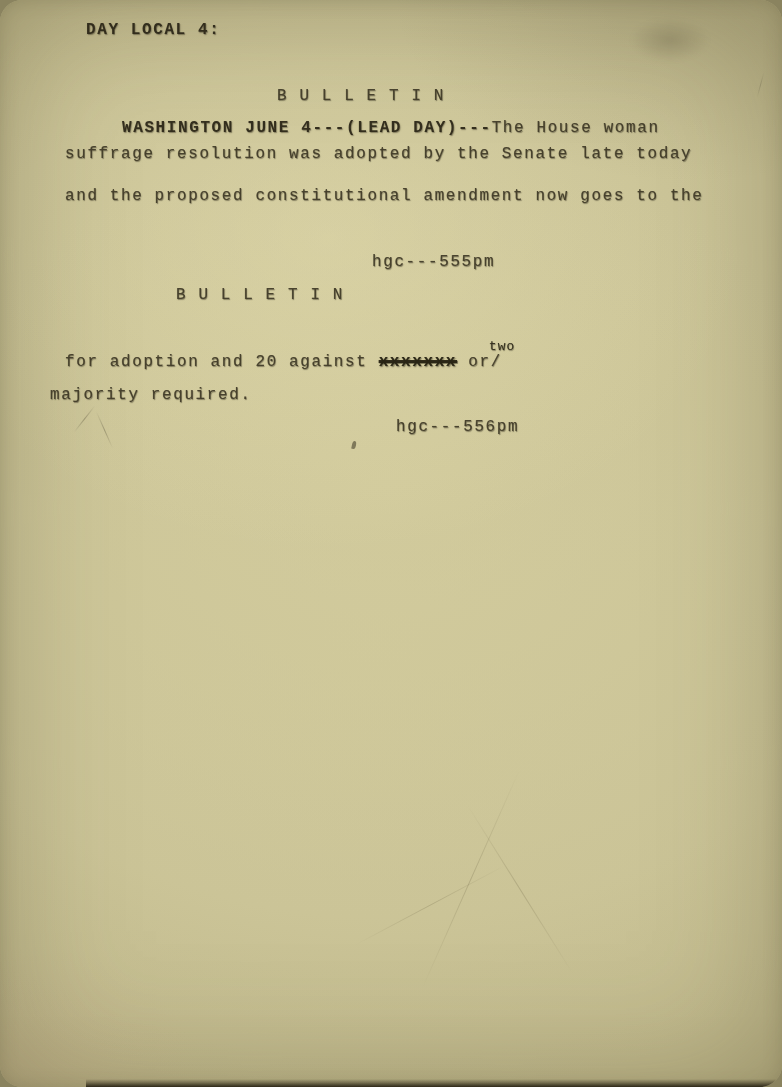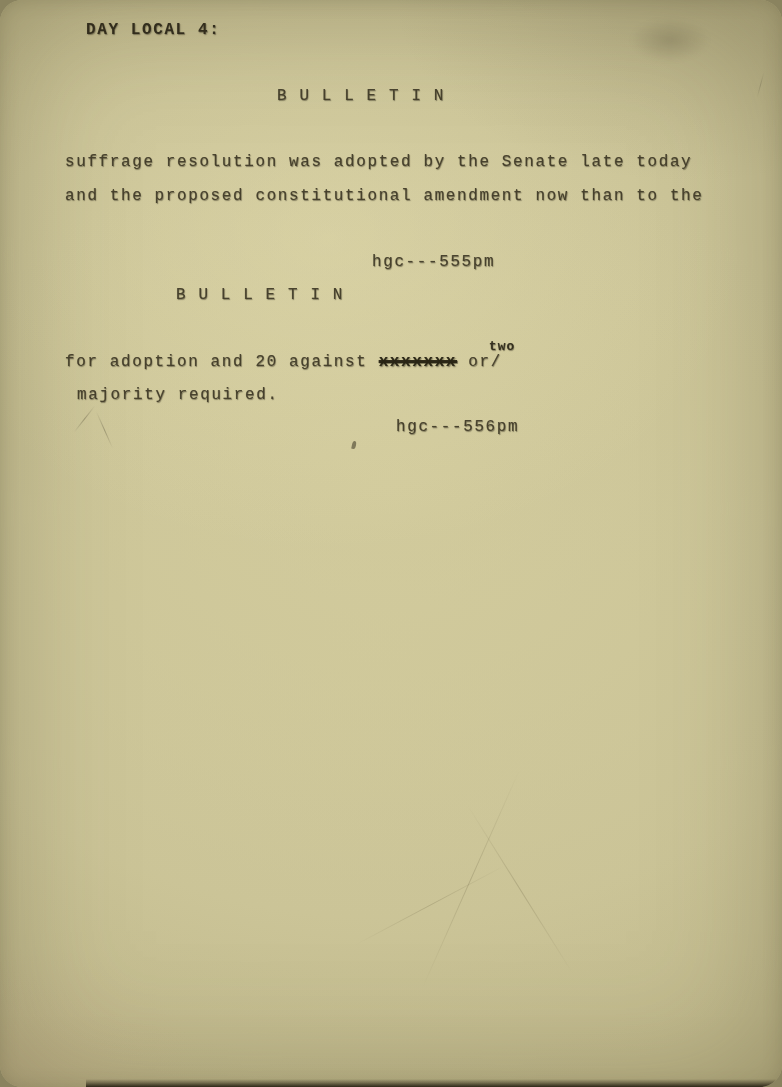--- a/index.html
+++ b/index.html
@@ -43,35 +43,34 @@
     text-shadow:0.8px 0.8px 1.5px rgba(40,36,20,0.6);
   }
   .ins-wrap { position:relative; display:inline-block; }
   .ins {
     position:absolute;
     top:-15px;
     left:calc(100% - 13px);
     font-size:13px;
     letter-spacing:1px;
     color:rgba(47,42,26,0.92);
-    font-weight:bold;
   }
 
   
   .slug  { left:86px;  top:20px;  }
   .b1h   { left:277px; top:86px;  }
   .b1l1  { left:122px; top:118px; }
-  .b1l2  { left:65px;  top:152px; }
+  .b1l2  { left:65px;  top:144px; }
   .b1l3  { left:65px;  top:186px; }
   .b1l4  { left:65px;  top:220px; }
   .b1sig { left:372px; top:252px; }
   .b2h   { left:176px; top:285px; }
   .b2l1  { left:122px; top:318px; }
   .b2l2  { left:65px;  top:352px; }
-  .b2l3  { left:77px;  top:385px; }
+  .b2l3  { left:50px;  top:385px; }
   .b2sig { left:396px; top:417px; }
 
   
   .scan-edge-bottom {
     position:absolute; left:86px; right:0; bottom:0; height:8px;
     background:linear-gradient(to top, rgba(26,21,9,0.85), rgba(26,21,9,0.35) 55%, rgba(26,21,9,0));
   }
   .smudge-top {
     position:absolute; left:630px; top:18px; width:80px; height:44px;
     background:radial-gradient(ellipse at center, rgba(100,93,66,0.30), transparent 70%);
@@ -98,22 +97,23 @@
   }
 </style>
 </head>
 <body>
 
 <div class="page">
 
   <div class="t dark slug">DAY LOCAL 4:</div>
 
   <div class="t b1h">B U L L E T I N</div>
+  <div class="t b1l1"><span class="dark">WASHINGTON JUNE 4---(LEAD DAY)---</span><span>The House woman</span></div>
   <div class="t b1l2">suffrage resolution was adopted by the Senate late today</div>
-  <div class="t b1l3">and the proposed constitutional amendment now than to the</div>
+  <div class="t b1l3">and the proposed constitutional amendment now goes to the</div>
   <div class="t b1sig">hgc---555pm</div>
 
   <div class="t b2h">B U L L E T I N</div>
   <div class="t b2l2"><span>for adoption and 20 against </span><span class="struck">xxxxxxx</span><span class="ins-wrap"><span> or/</span><span class="ins">two</span></span></div>
   <div class="t b2l3">majority required.</div>
   <div class="t b2sig">hgc---556pm</div>
 
   <div class="smudge-top"></div>
   <div class="crease c1"></div>
   <div class="crease c2"></div>

